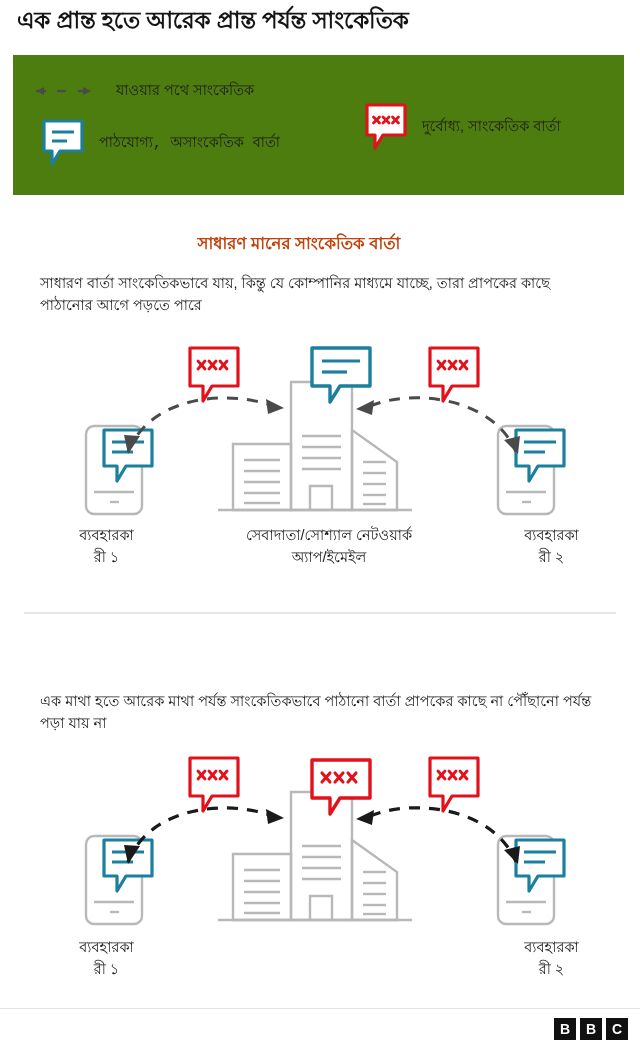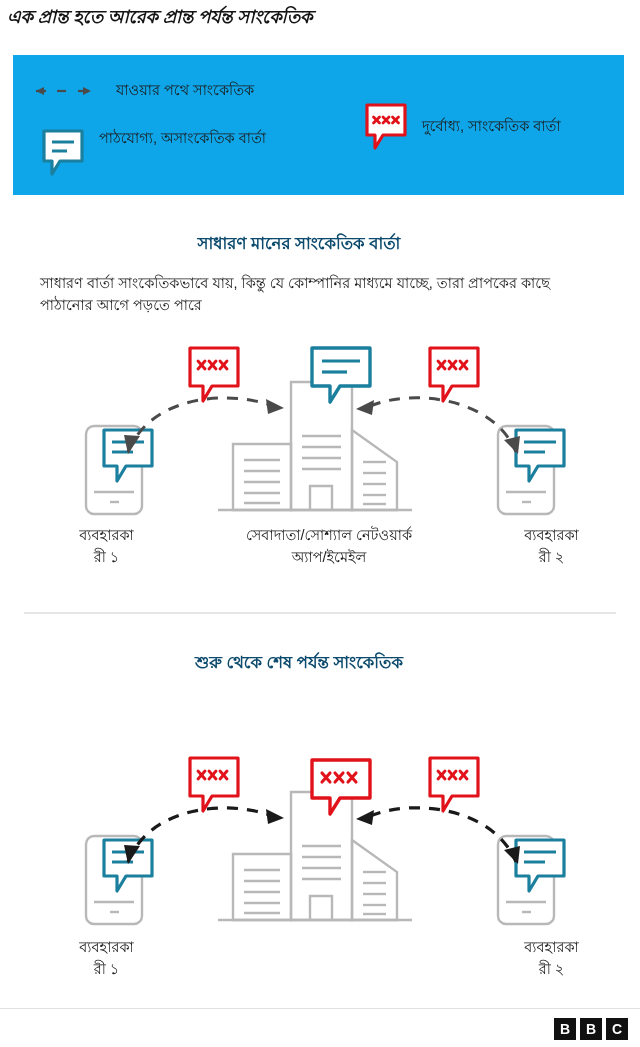--- a/index.html
+++ b/index.html
@@ -8,49 +8,49 @@
     background:#ffffff;
     font-family:"Liberation Sans","DejaVu Sans",sans-serif;
     color:#222222;
     position:relative;
     overflow:hidden;
   }
   .page{position:relative;width:640px;height:1047px;}
 
   
   .main-title{
-    position:absolute;left:7px;top:6px;width:614px;
-    font-size:18px;font-weight:bold;letter-spacing:-0.2px;
-    color:#141414;line-height:1.25;font-style:italic;
+    position:absolute;left:17px;top:6px;width:614px;
+    font-size:23px;font-weight:bold;letter-spacing:-0.2px;
+    color:#141414;line-height:1.25;
   }
 
   
   .legend{
     position:absolute;left:13px;top:55px;width:611px;height:140px;
-    background:#0ea5e9;
+    background:#4d7c0f;
   }
   .legend-row-1{
     position:absolute;left:20px;top:24px;display:flex;align-items:center;
   }
   .legend-arrow{width:70px;height:16px;display:block;}
   .legend-text{
     font-size:14.5px;color:#1c1c1c;margin-left:13px;white-space:nowrap;
   }
   .legend-row-2{
-    position:absolute;left:27px;top:72px;display:flex;align-items:flex-start;
+    position:absolute;left:27px;top:62px;display:flex;align-items:center;font-family:Liberation Mono, monospace;
   }
   .legend-row-3{
     position:absolute;left:350px;top:46px;display:flex;align-items:center;
   }
   .legend-bubble{width:46px;height:52px;display:block;}
 
   
   .section-title{
     position:absolute;width:598px;text-align:center;
-    font-size:16.5px;font-weight:bold;color:#0c4a6e;
+    font-size:16.5px;font-weight:bold;color:#c2410c;
   }
   .section-sub{
     position:absolute;width:560px;left:40px;text-align:left;
     font-size:14.5px;color:#1c1c1c;line-height:1.55;
   }
   .divider{
     position:absolute;left:24px;width:592px;height:2px;background:#e6e6e6;
   }
 
   
@@ -230,21 +230,21 @@
       <div>অ্যাপ/ইমেইল</div>
     </div>
     <div class="cap cap-right">
       <div>ব্যবহারকা</div>
       <div>রী ২</div>
     </div>
   </div>
 
   <div class="divider" style="top:612px"></div>
 
-  <div class="section-title" style="top:650px">শুরু থেকে শেষ পর্যন্ত সাংকেতিক</div>
+  <div class="section-sub" style="top:690px">এক মাথা হতে আরেক মাথা পর্যন্ত সাংকেতিকভাবে পাঠানো বার্তা প্রাপকের কাছে না পৌঁছানো পর্যন্ত পড়া যায় না</div>
 
   <div class="diagram" style="top:750px">
     <svg width="640" height="180" viewBox="0 0 640 180">
 
       <g>
         <rect x="86" y="86" width="56" height="88" rx="8" ry="8" fill="#ffffff" stroke="#b8b8b8" stroke-width="2.4"></rect>
         <line x1="94" y1="152" x2="134" y2="152" stroke="#b8b8b8" stroke-width="2.4"></line>
         <line x1="110" y1="162" x2="119" y2="162" stroke="#b8b8b8" stroke-width="2.4"></line>
         <path d="M104 90 H152 V126 H126 L117 141 L117 126 H104 Z" fill="#ffffff" stroke="#1b7f9e" stroke-width="3.2" stroke-linejoin="round"></path>
         <line x1="112" y1="102" x2="144" y2="102" stroke="#1b7f9e" stroke-width="3"></line>

